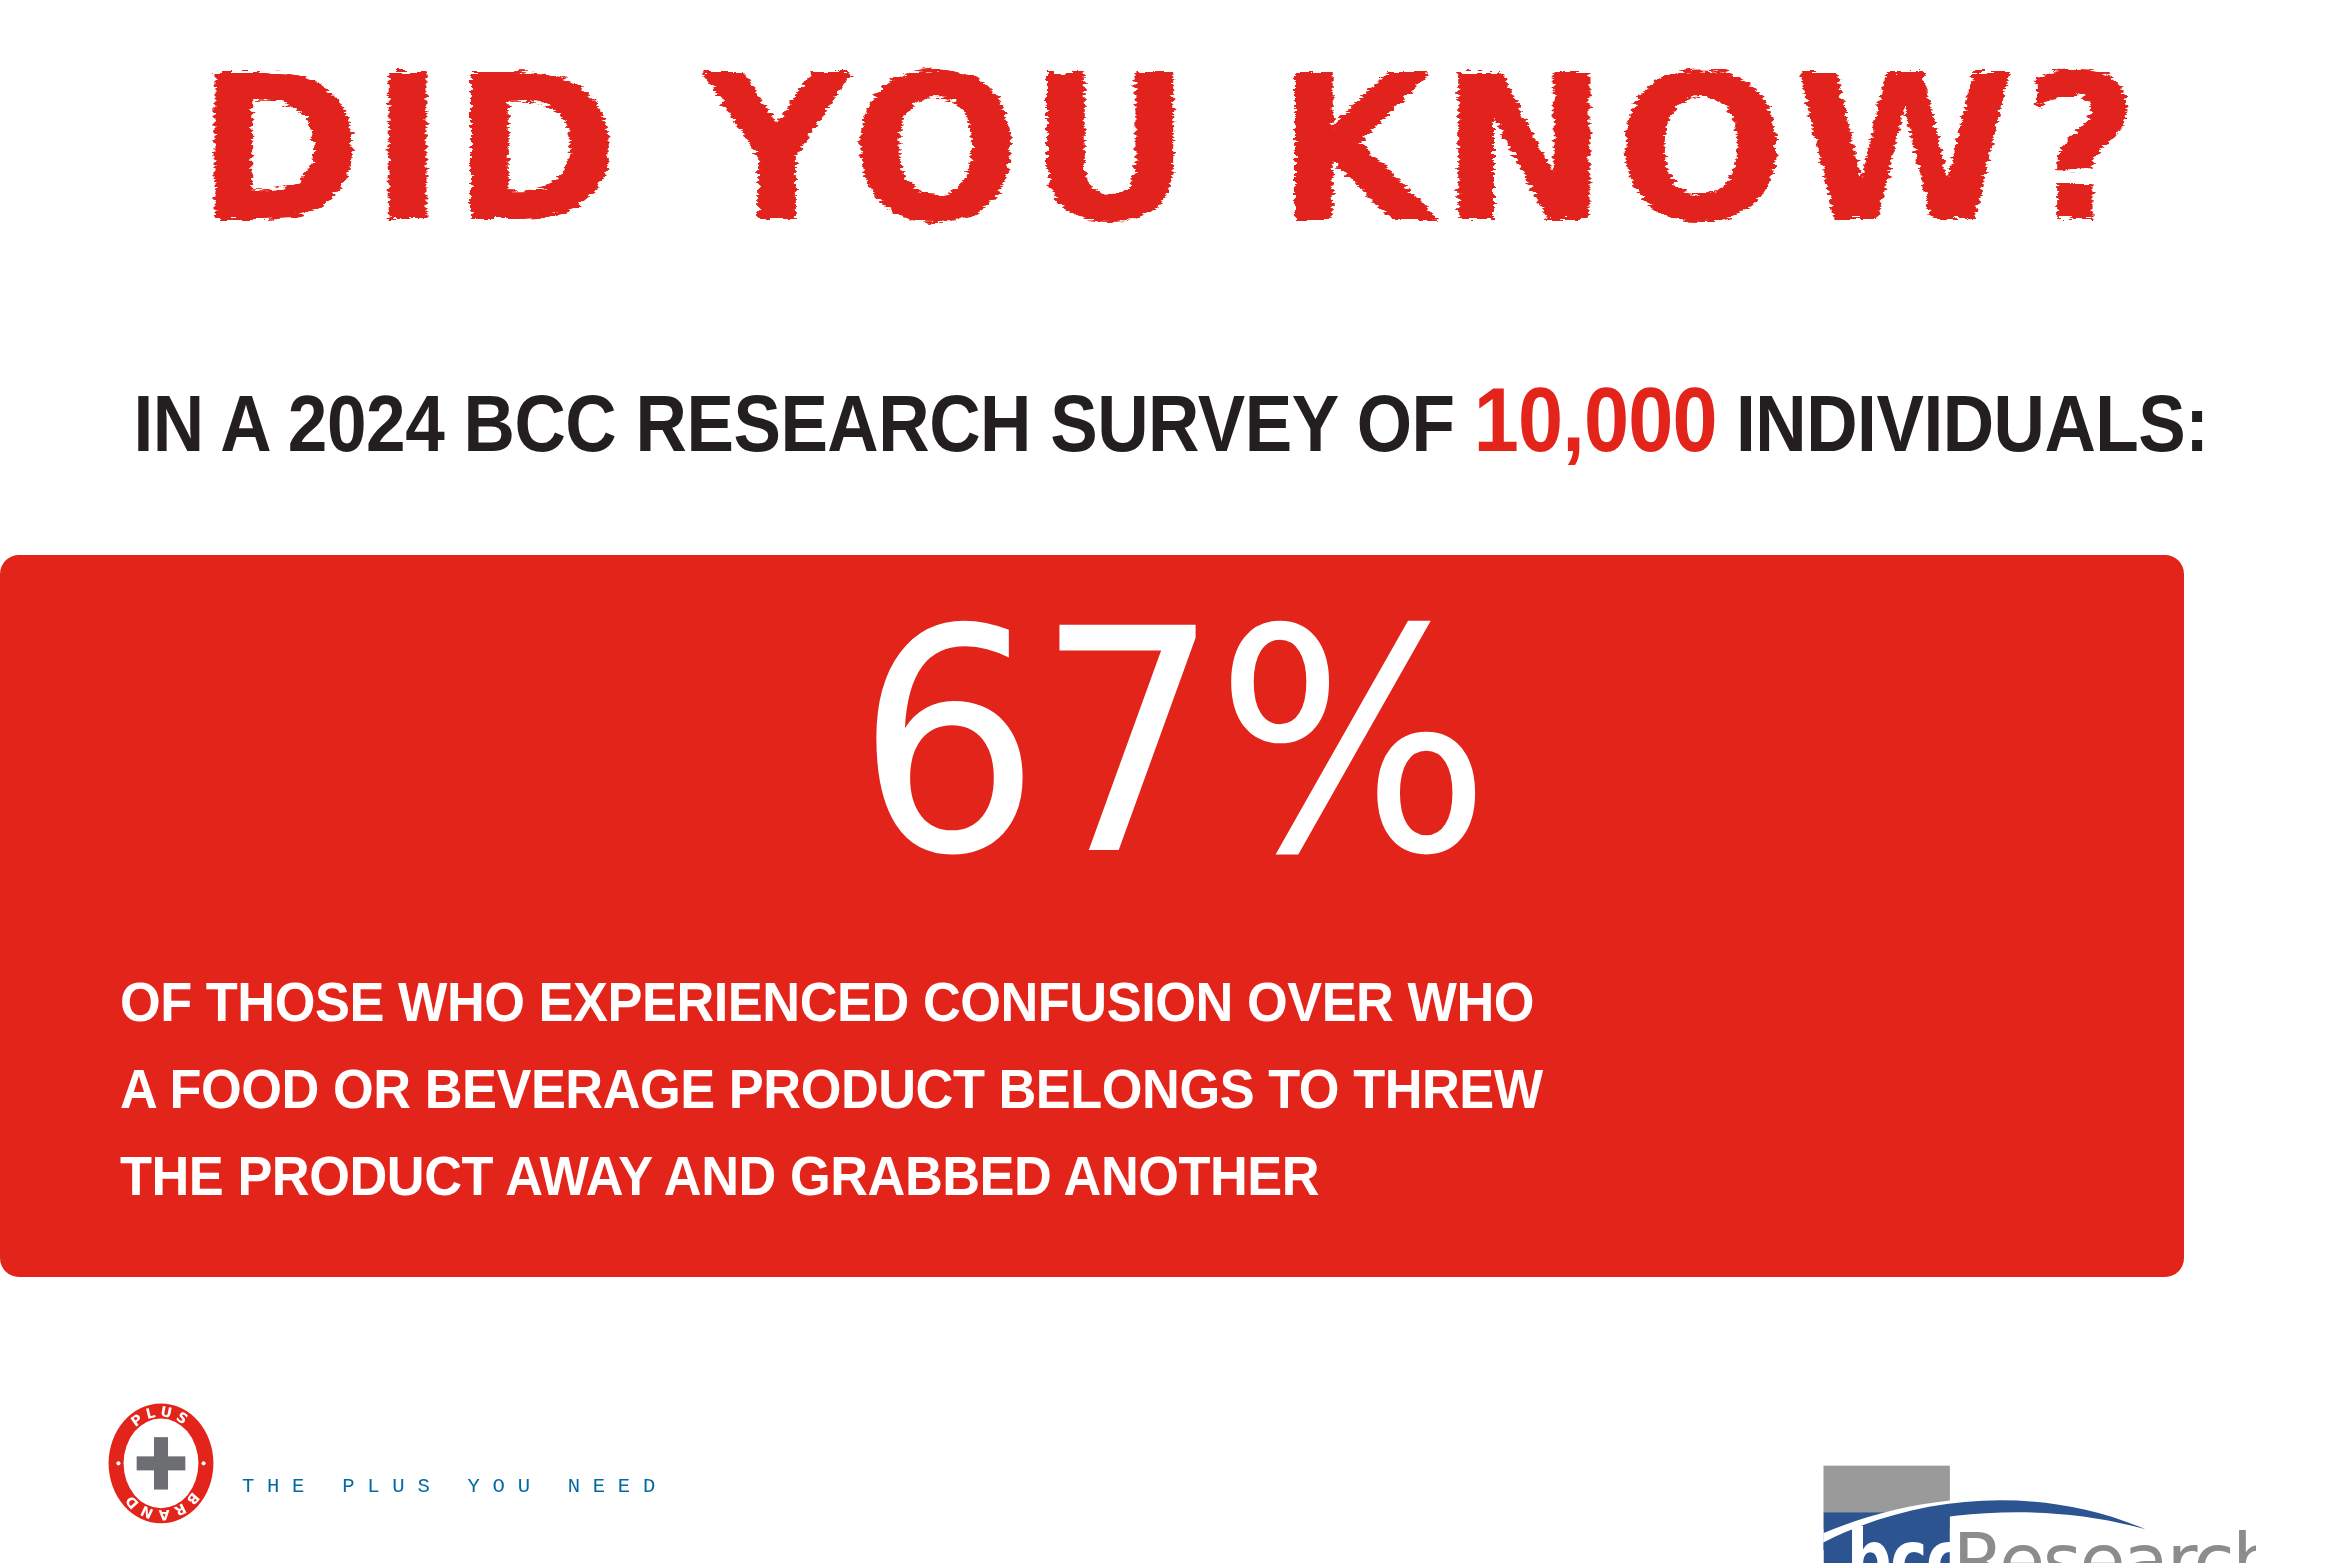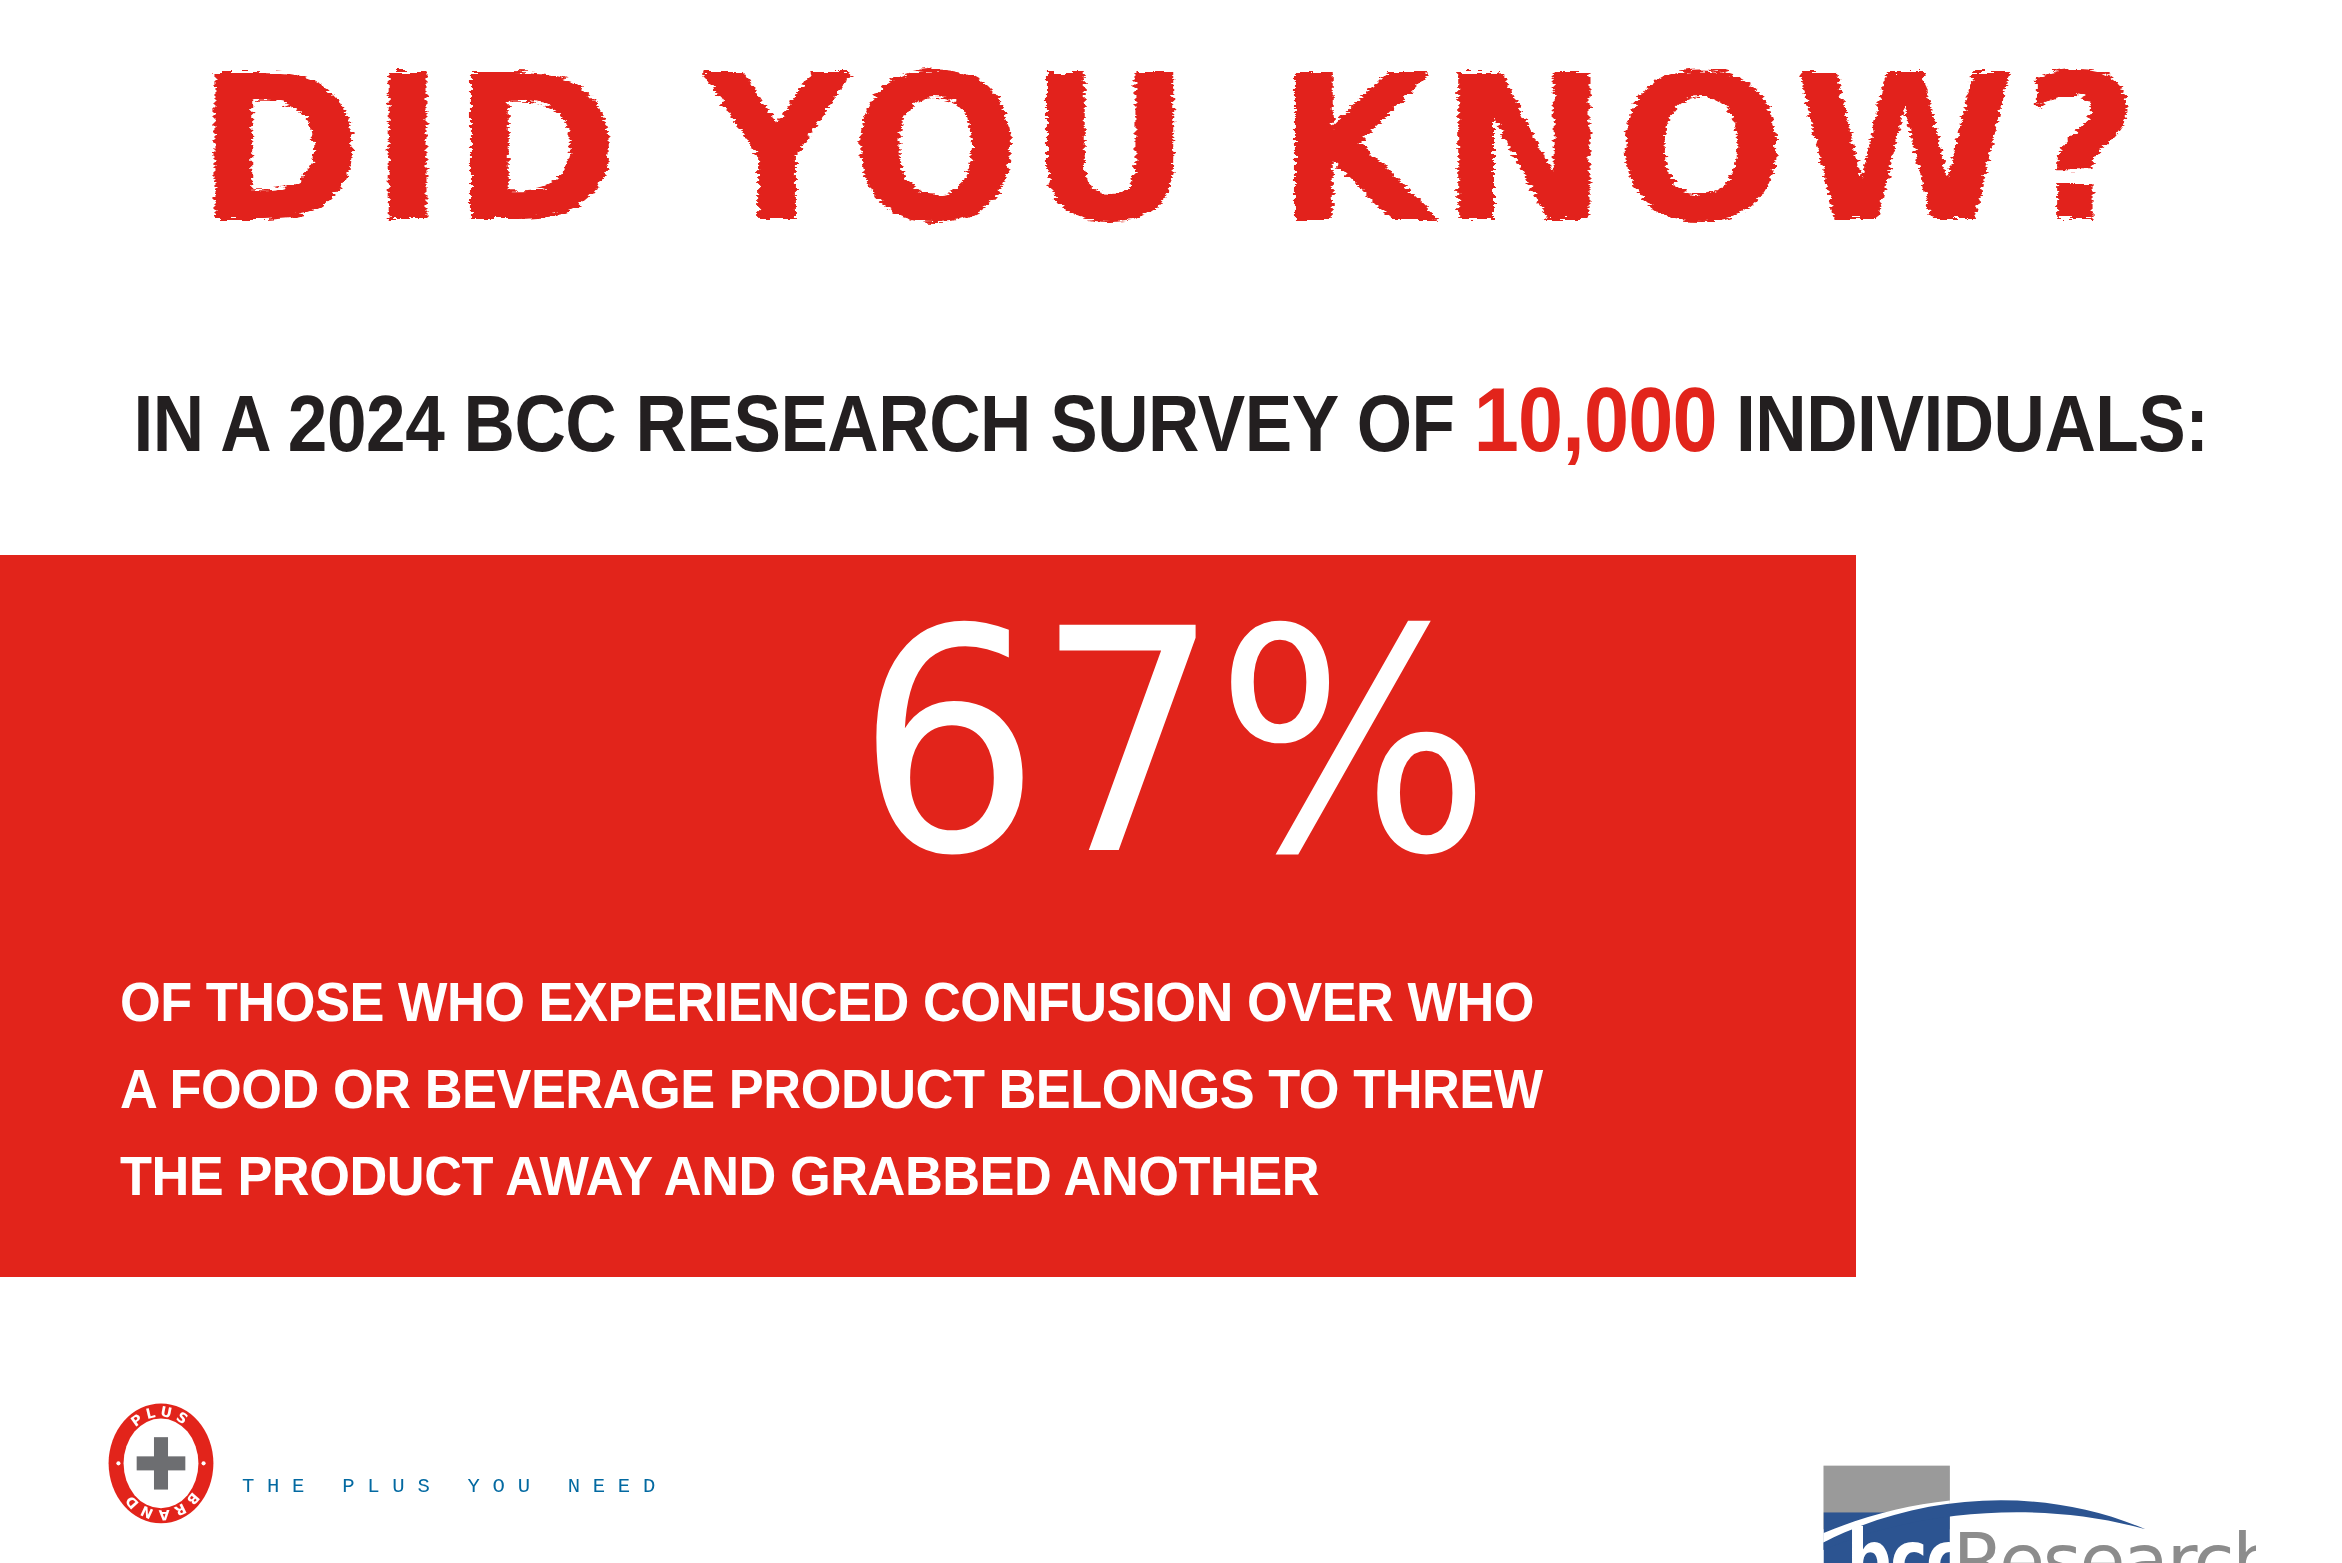--- a/index.html
+++ b/index.html
@@ -54,23 +54,24 @@
     color: #E2241B;
     font-size: 90px;
     letter-spacing: -0.9px;
   }
 
   
   .red-band {
     position: absolute;
     left: 0;
     top: 555px;
-    width: 1856px;
+    width: 2184px;
     height: 722px;
     background: #E2241B;
+    border-radius: 19px;
   }
 
   
   .big-stat {
     position: absolute;
     left: 0;
     top: 588px;
     width: 2342px;
     text-align: center;
     color: #ffffff;

